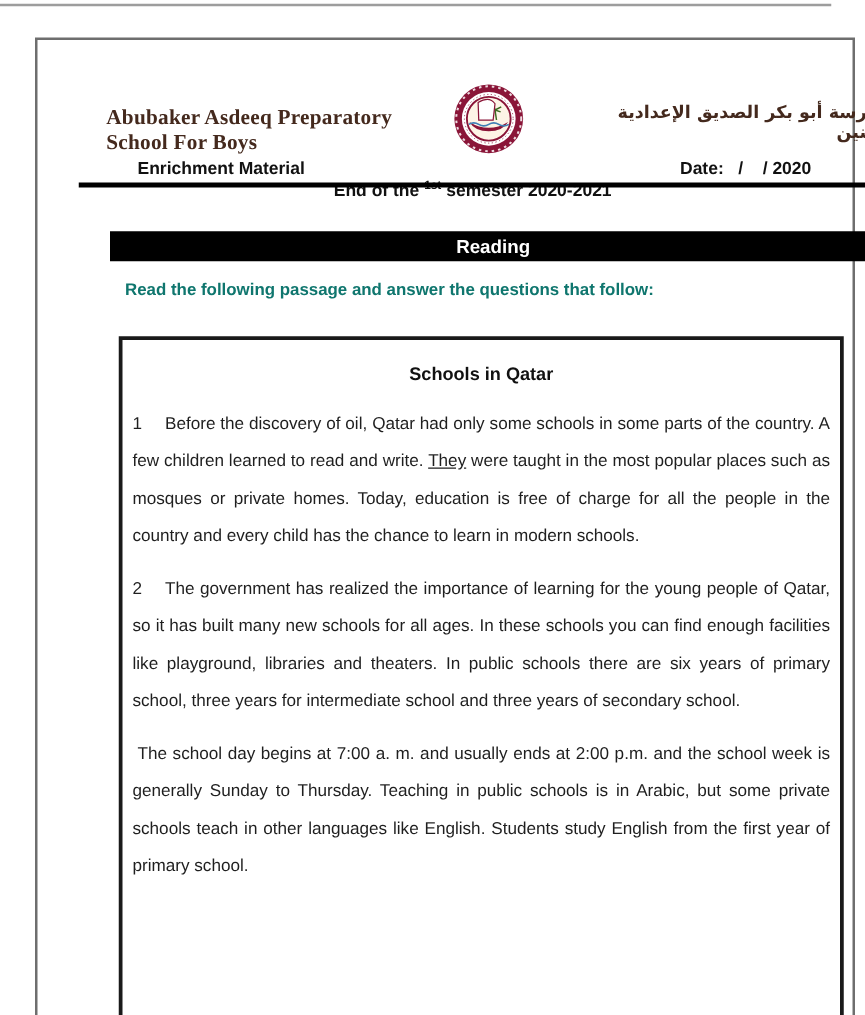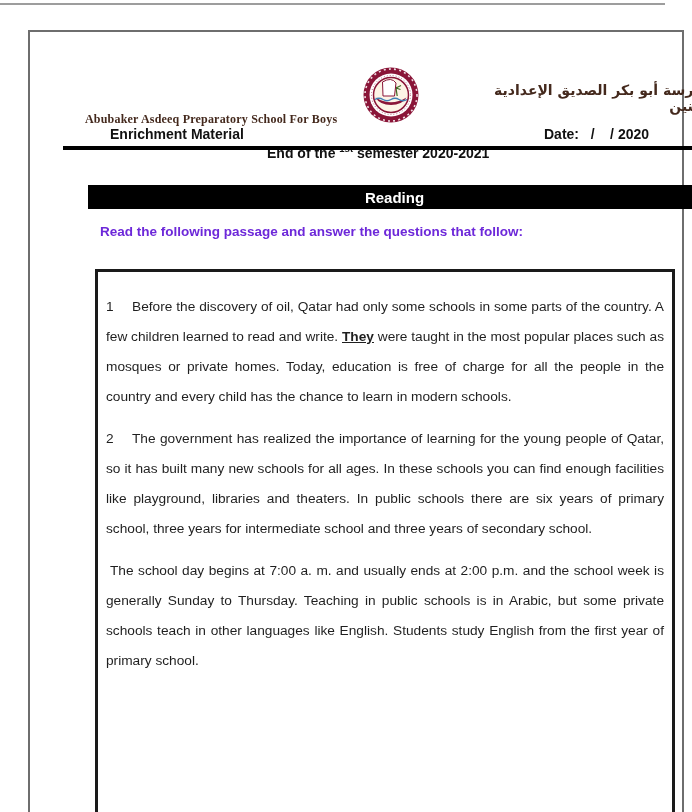--- a/index.html
+++ b/index.html
@@ -10,62 +10,62 @@
   }
   .scan-top-line {
     position: absolute; left: 0; top: 3px; width: 665px; height: 2px; background: #9d9d9d;
   }
   .page-frame {
     position: absolute; left: 28px; top: 30px; width: 652px; height: 790px;
     border: 2px solid #6e6e6e; background: #ffffff;
   }
   .school-en {
     position: absolute; left: 55px; top: 52px; width: 265px;
-    font-family: "Liberation Serif", serif; font-weight: bold; font-size: 12px;
-    color: #44291d; letter-spacing: 0.2px; margin-top: 28px;
+    font-family: "Liberation Serif", serif; font-weight: bold; font-size: 17px;
+    color: #44291d; letter-spacing: 0.2px;
   }
   .logo { position: absolute; left: 332px; top: 34px; width: 58px; height: 58px; }
   .school-ar {
     position: absolute; left: 425px; top: 50px; width: 255px; text-align: right;
     direction: rtl; font-family: "DejaVu Sans", sans-serif; font-weight: bold;
     font-size: 14px; color: #44291d;
   }
   .hdr-row2 { position: absolute; left: 0; top: 94px; width: 692px; height: 20px; font-weight: bold; font-size: 14px; color: #111; }
   .mat-label { position: absolute; left: 80px; top: 0; }
   .sem-label { position: absolute; left: 237px; top: 17px; }
   .sem-label sup { font-size: 9.5px; }
   .date-field { position: absolute; left: 490px; top: 0; white-space: pre; margin-left: 24px; }
   .thick-rule { position: absolute; left: 33px; top: 114px; width: 648px; height: 3.5px; background: #000; }
   .reading-bar {
     position: absolute; left: 58px; top: 153px; width: 613px; height: 24px;
     background: #000000; color: #ffffff; display: flex; align-items: center; justify-content: center;
     font-weight: bold; font-size: 15px;
   }
   .instruction {
     position: absolute; left: 70px; top: 192px; width: 560px;
-    font-weight: bold; font-size: 13.5px; color: #6d28d9;
+    font-weight: bold; font-size: 13.5px; color: #0f766e;
   }
   .passage-box {
     position: absolute; left: 65px; top: 237px; width: 580px; height: 553px;
     border: 3px solid #1a1a1a; box-sizing: border-box;
     padding: 20px 8px 0 8px; background: #fff;
   }
   .passage-title {
     text-align: center; font-weight: bold; font-size: 14.5px; color: #111;
     margin: 0 0 16px 0;
   }
   .para {
     font-size: 13.7px; line-height: 30px; text-align: justify; color: #1f1f1f;
     margin: 0 0 12px 0;
   }
   .para-2 { }
   .para-3 { margin-bottom: 7px; }
   .para-4 { text-indent: 4px; margin-bottom: 0; }
   .pnum { display: inline-block; min-width: 26px; }
-  .emph { font-weight: bold; text-decoration: underline; }
+  .emph { font-weight: normal; text-decoration: underline; }
 </style>
 </head>
 <body>
 
 <div class="screen">
 
   <div class="scan-top-line"></div>
 
   <div class="page-frame">
 
@@ -95,20 +95,21 @@
 
     <div class="thick-rule"></div>
 
     <div class="reading-bar">
       <span>Reading</span>
     </div>
 
     <div class="instruction">Read the following passage and answer the questions that follow:</div>
 
     <div class="passage-box">
+      <div class="passage-title">Schools in Qatar</div>
 
       <p class="para para-1"><span class="pnum">1</span><span>Before the discovery of oil, Qatar had only some schools in some parts of the country. A few children learned to read and write. </span><span class="emph">They</span><span> were taught in the most popular places such as mosques or private homes. Today, education is free of charge for all the people in the country and every child has the chance to learn in modern schools.</span></p>
 
       <p class="para para-2"><span class="pnum">2</span><span>The government has realized the importance of learning for the young people of Qatar, so it has built many new schools for all ages. In these schools you can find enough facilities like playground, libraries and theaters. In public schools there are six years of primary school, three years for intermediate school and three years of secondary school.</span></p>
 
 
       <p class="para para-4"><span>The school day begins at 7:00 a. m. and usually ends at 2:00 p.m. and the school week is generally Sunday to Thursday. Teaching in public schools is in Arabic, but some private schools teach in other languages like English. Students study English from the first year of primary school.</span></p>
     </div>
 
   </div>

